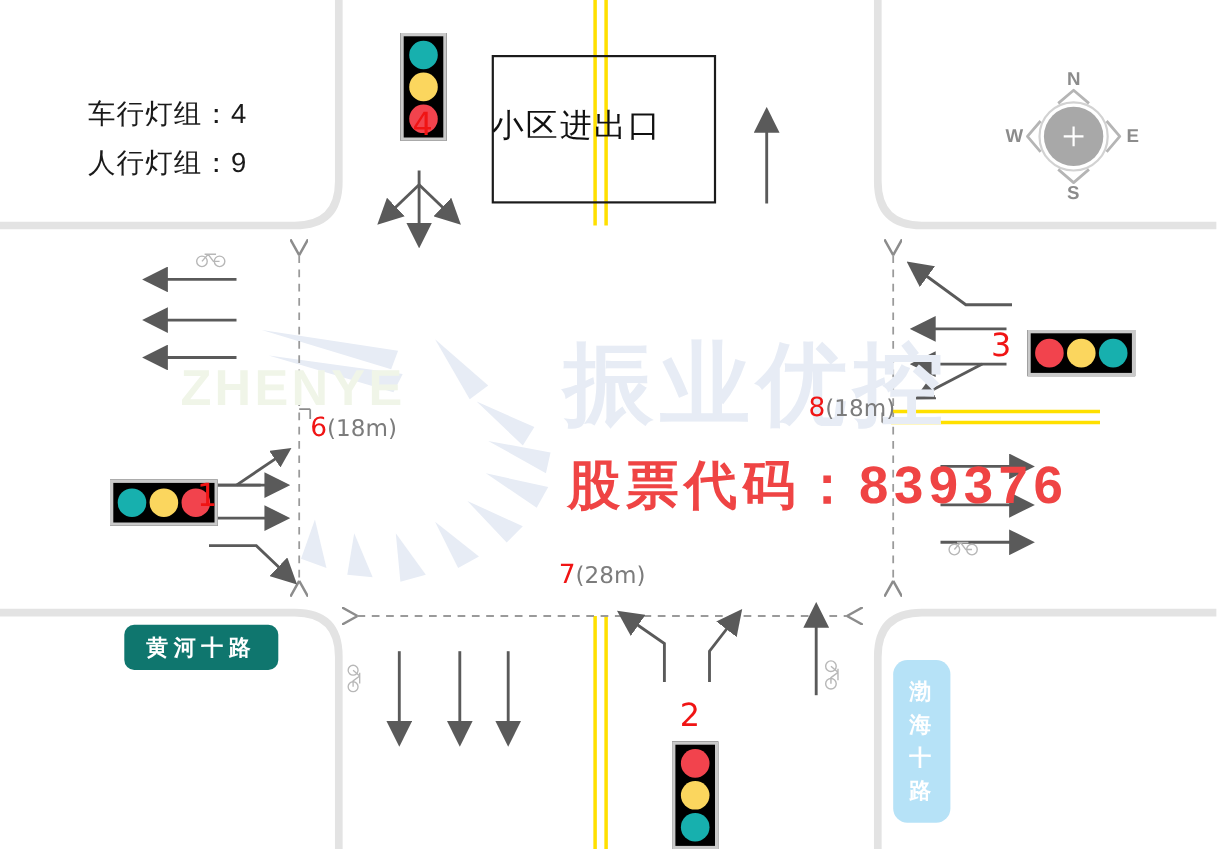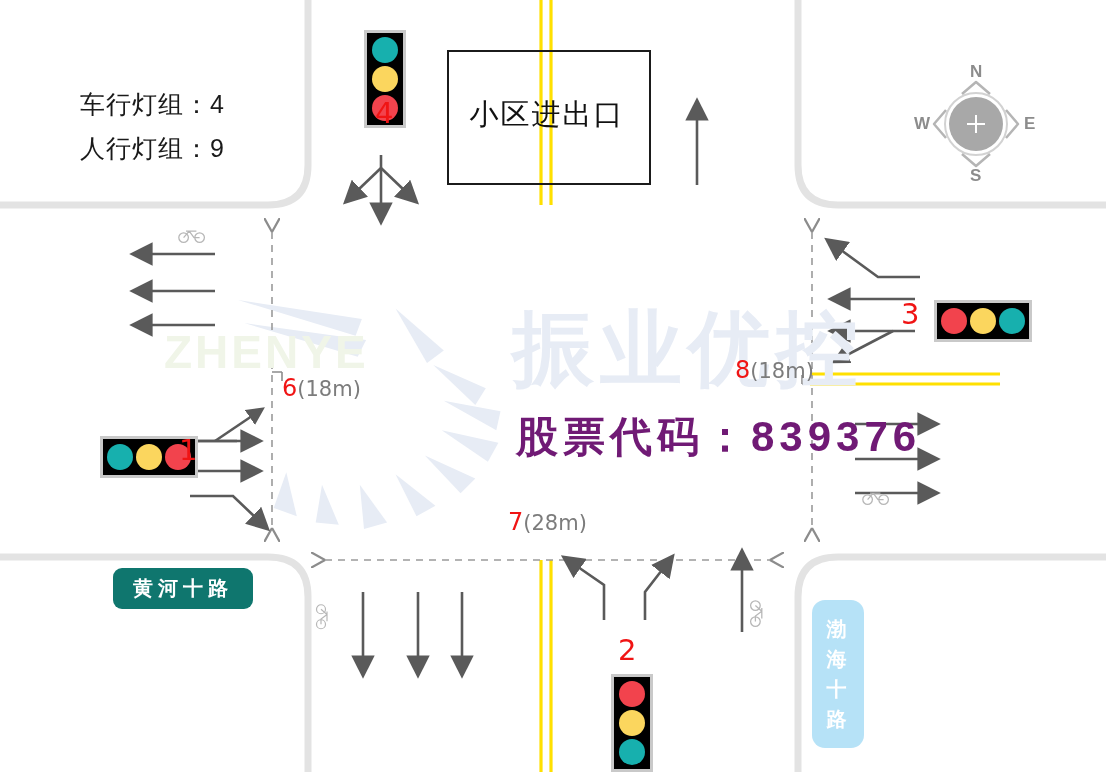--- a/index.html
+++ b/index.html
@@ -6,21 +6,21 @@
   body{width:1106px;height:772px;font-family:"Liberation Sans","DejaVu Sans",sans-serif;}
   #stage{position:relative;width:1106px;height:772px;overflow:hidden;background:#fff;}
   #stage > svg{position:absolute;left:0;top:0;}
   .lbl{position:absolute;white-space:nowrap;}
 
   
   .counters{left:80px;top:82px;font-size:25px;color:#1a1a1a;line-height:44px;letter-spacing:1px;text-align:right;}
 
   
   .zone-box{position:absolute;left:447px;top:50px;width:200px;height:131px;border:2.5px solid #1b1b1b;background:transparent;}
-  .zone-text{position:absolute;left:447px;top:95px;width:200px;text-align:center;font-size:29px;color:#111;letter-spacing:2px;}
+  .zone-text{position:absolute;left:447px;top:95px;width:200px;text-align:left;font-size:29px;color:#111;letter-spacing:2px;}
 
   
   .street-h{position:absolute;left:113px;top:568px;background:#0f766e;border-radius:9px;
             padding:7px 20px;color:#ffffff;font-size:20px;letter-spacing:5px;font-weight:bold;}
   .street-v{position:absolute;left:812px;top:600px;background:#b6e2f7;border-radius:13px;
             width:52px;padding:14px 0;color:#ffffff;font-size:20px;letter-spacing:3px;
             font-weight:bold;text-align:center;line-height:30px;}
   .street-v span{display:block;}
 
   
@@ -38,21 +38,21 @@
   
   .dim{position:absolute;font-size:21px;color:#7c7c7c;font-family:"DejaVu Sans",sans-serif;white-space:nowrap;}
   .dim b{color:#f01414;font-weight:normal;font-size:24px;}
 
   
   .cmp{position:absolute;color:#8c8c8c;font-size:17px;font-weight:bold;}
 
   
   .wm{position:absolute;pointer-events:none;}
   .wm-big{color:#e7ecf5;font-size:82px;font-weight:bold;letter-spacing:6px;}
-  .wm-code{color:#701a75;font-size:42px;font-weight:bold;letter-spacing:5px;}
+  .wm-code{color:#ef4444;font-size:48px;font-weight:bold;letter-spacing:5px;}
   .wm-zhenye{color:#f0f5e8;font-size:46px;font-weight:bold;letter-spacing:3px;}
 </style>
 </head>
 <body>
 
 <div id="stage">
 
   <svg width="1106" height="772">
     <defs>
       <marker id="ah" markerWidth="9" markerHeight="9" refX="1" refY="4.5" orient="auto">

